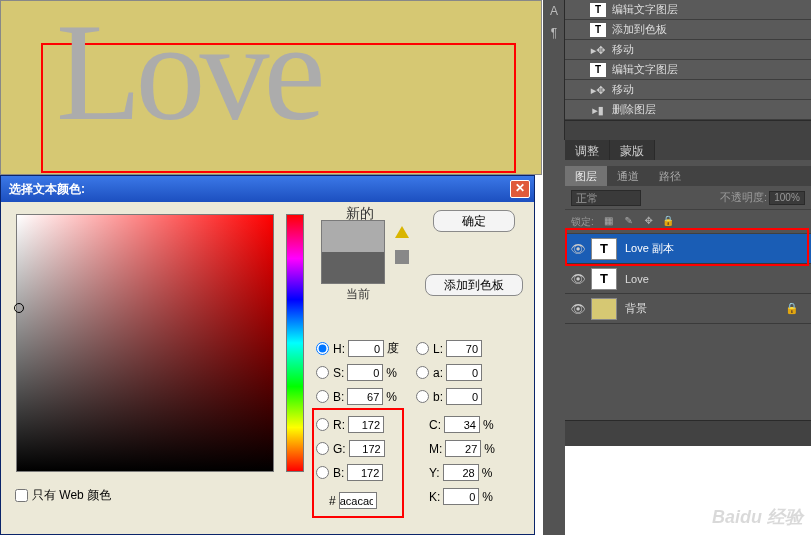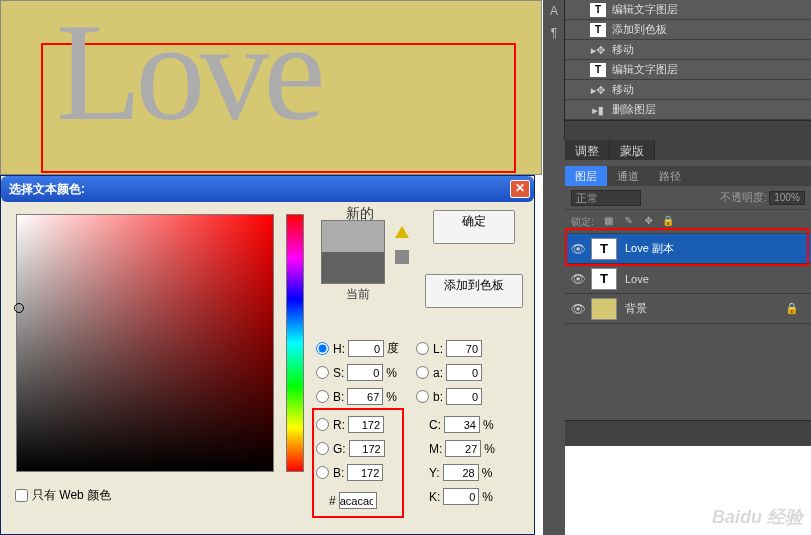--- a/index.html
+++ b/index.html
@@ -21,21 +21,21 @@
 .hist-row .t-icon { width: 16px; height: 14px; background: #fff; color: #000; font-weight: bold; font-size: 10px; text-align: center; line-height: 14px; margin-right: 6px; }
 .hist-row .arrow-icon { width: 16px; height: 14px; color: #ccc; font-size: 11px; text-align: center; line-height: 14px; margin-right: 6px; }
 .hist-foot { height: 24px; background: #424242; border-top: 1px solid #2a2a2a; }
 
 
 .tab-strip1 { position: absolute; left: 22px; top: 140px; width: 246px; height: 20px; background: #424242; display: flex; font-size: 12px; }
 .tab-strip1 .tab { padding: 3px 10px; color: #ccc; background: #353535; border-right: 1px solid #2a2a2a; }
 
 .tab-strip2 { position: absolute; left: 22px; top: 166px; width: 246px; height: 20px; background: #424242; display: flex; font-size: 11px; }
 .tab-strip2 .tab { padding: 3px 10px; color: #aaa; }
-.tab-strip2 .tab.active { color: #eee; background: #3b82f6; }
+.tab-strip2 .tab.active { color: #eee; background: #737373; }
 
 
 .layers-panel { position: absolute; left: 22px; top: 186px; width: 246px; background: #535353; }
 .layer-opts { height: 24px; background: #535353; display: flex; align-items: center; padding: 0 6px; font-size: 11px; color: #999; border-bottom: 1px solid #404040; }
 .layer-opts .blend { width: 70px; height: 16px; background: #3a3a3a; border: 1px solid #2a2a2a; color: #999; font-size: 11px; padding-left: 4px; margin-right: 30px; }
 .layer-opts .pct { flex: 1; text-align: right; }
 .layer-opts .pctbox { display: inline-block; width: 36px; height: 14px; background: #3a3a3a; border: 1px solid #2a2a2a; font-size: 10px; text-align: center; margin-left: 2px; }
 
 .layer-lock { height: 24px; background: #535353; display: flex; align-items: center; padding: 0 6px; font-size: 10px; color: #999; border-bottom: 1px solid #404040; }
 .layer-lock .lbl { margin-right: 8px; }
@@ -51,40 +51,40 @@
 .layer-row .thumb.bg { background: #d6c873; }
 .layer-row .lock { margin-left: auto; margin-right: 12px; color: #ccc; font-size: 11px; }
 
 .red-layer-box { position: absolute; left: 565px; top: 228px; width: 244px; height: 38px; border: 2px solid red; pointer-events: none; }
 
 .layers-bottom { position: absolute; left: 22px; top: 420px; width: 246px; height: 26px; background: #424242; border-top: 1px solid #2a2a2a; }
 .white-below { position: absolute; left: 22px; top: 446px; width: 246px; height: 89px; background: #fff; }
 
 
 .dlg { position: absolute; left: 0; top: 175px; width: 535px; height: 360px; background: #ece9d8; border: 1px solid #0a246a; }
-.titlebar { height: 26px; background: linear-gradient(#3b78e7, #1c4fbf); display: flex; align-items: center; padding: 0 4px 0 8px; color: #fff; font-size: 12px; font-weight: bold; border-radius: 6px; }
+.titlebar { height: 26px; background: linear-gradient(#3b78e7, #1c4fbf); display: flex; align-items: center; padding: 0 4px 0 8px; color: #fff; font-size: 12px; font-weight: bold; }
 .titlebar .closebtn { margin-left: auto; width: 20px; height: 18px; background: #e05a3a; border: 1px solid #fff; color: #fff; text-align: center; line-height: 15px; font-size: 12px; border-radius: 2px; cursor: pointer; }
 .dlg-body { position: relative; padding: 10px; height: 334px; }
 
 
 .color-field { position: absolute; left: 15px; top: 12px; width: 258px; height: 258px; background: linear-gradient(to top, #000, rgba(0,0,0,0)), linear-gradient(to right, #fff, #ff0000); border: 1px solid #7a7a7a; cursor: crosshair; }
 .picker-circle { position: absolute; left: -3px; top: 88px; width: 10px; height: 10px; border: 1px solid #000; border-radius: 50%; }
 
 
 .hue { position: absolute; left: 285px; top: 12px; width: 18px; height: 258px; background: linear-gradient(to bottom, #ff0000 0%, #ff00ff 17%, #0000ff 33%, #00ffff 50%, #00ff00 67%, #ffff00 83%, #ff0000 100%); border: 1px solid #7a7a7a; cursor: pointer; }
 
 
 .swatch-lbl-new { position: absolute; left: 345px; top: 3px; font-size: 14px; color: #333; }
 .swatch { position: absolute; left: 320px; top: 18px; width: 64px; height: 64px; border: 1px solid #7a7a7a; }
 .swatch .new { width: 100%; height: 50%; background: #acacac; }
 .swatch .old { width: 100%; height: 50%; background: #616161; }
 .swatch-lbl-cur { position: absolute; left: 345px; top: 84px; font-size: 12px; color: #333; }
 
 
-.btn { position: absolute; width: 82px; height: 34px; background: #f4f4f4; border: 1px solid #8a8a8a; font-size: 12px; text-align: center; line-height: 20px; cursor: pointer; border-radius: 2px; }
+.btn { position: absolute; width: 82px; height: 22px; background: #f4f4f4; border: 1px solid #8a8a8a; font-size: 12px; text-align: center; line-height: 20px; cursor: pointer; border-radius: 8px; }
 .btn.ok { left: 432px; top: 8px; }
 .btn.reset { left: 432px; top: 36px; }
 .btn.addsw { left: 424px; top: 72px; width: 98px; }
 .btn.lib { left: 432px; top: 106px; }
 .warn-tri { position: absolute; left: 394px; top: 24px; width: 0; height: 0; border-left: 7px solid transparent; border-right: 7px solid transparent; border-bottom: 12px solid #d9b500; }
 .warn-cube { position: absolute; left: 394px; top: 48px; width: 14px; height: 14px; background: #888; }
 
 
 .numrow { position: absolute; font-size: 12px; display: flex; align-items: center; gap: 3px; }
 .numrow input[type=text] { width: 36px; height: 17px; font-size: 11px; border: 1px solid #7a7a7a; text-align: right; padding-right: 3px; }

